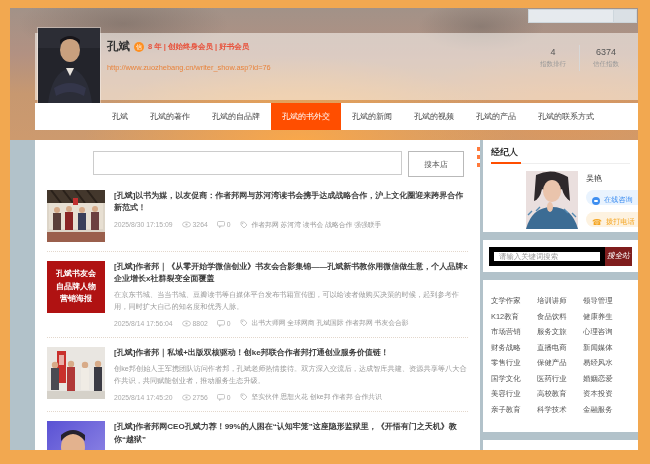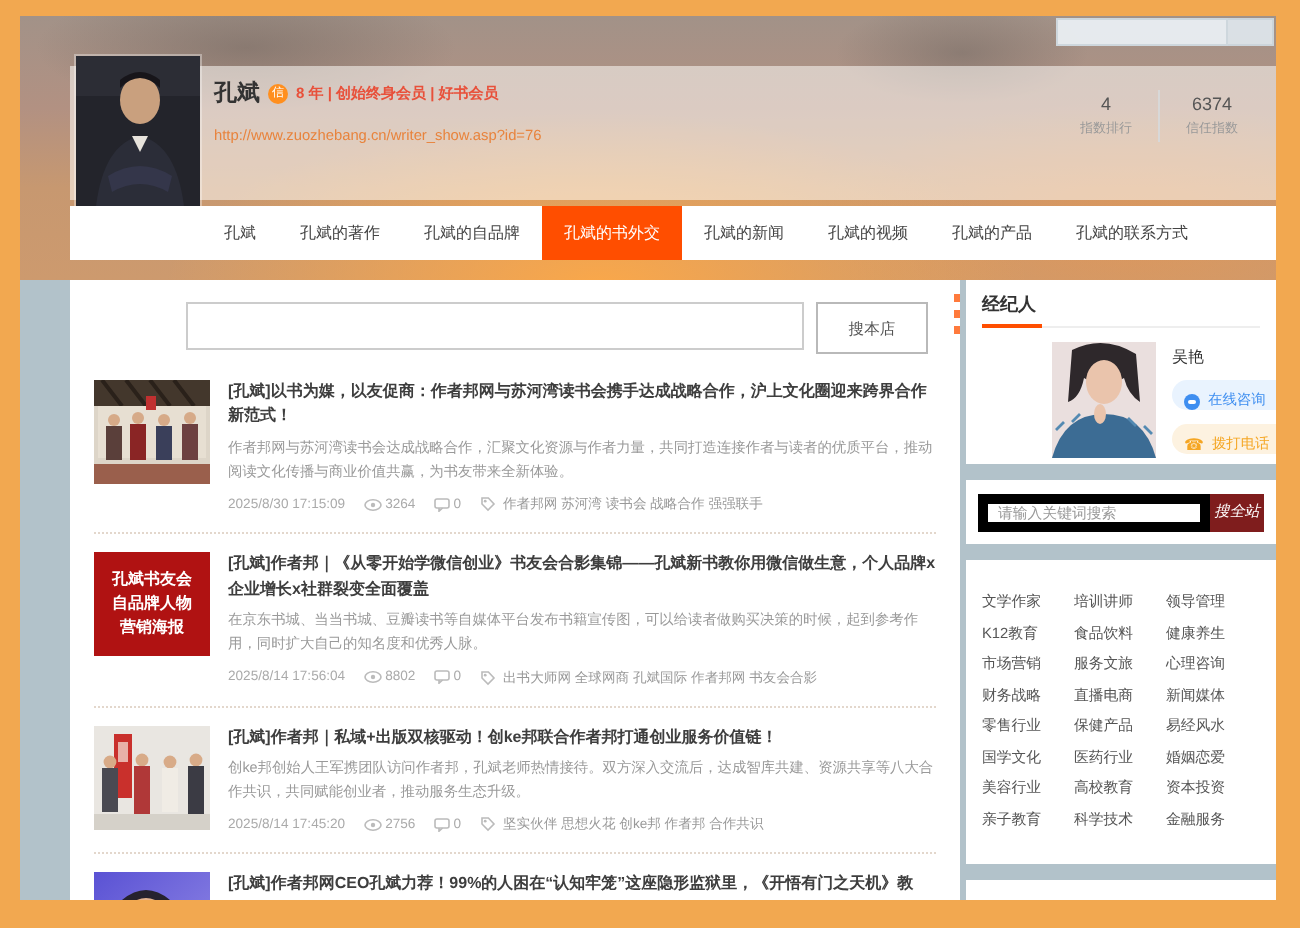--- a/index.html
+++ b/index.html
@@ -168,21 +168,20 @@
           <circle cx="35" cy="20" r="3" fill="#d6aa88"></circle>
             <rect x="31" y="23" width="8" height="17" fill="#3a3f5a"></rect>
           <circle cx="48" cy="19" r="3" fill="#d6aa88"></circle>
             <rect x="44" y="22" width="8" height="18" fill="#6d4040"></rect>
           <rect x="26" y="8" width="5" height="7" fill="#c03030"></rect>
           <rect x="0" y="42" width="58" height="10" fill="#9a5f4c"></rect>
         </svg>
       </div>
       <div class="art-body">
         <div class="art-title">[孔斌]以书为媒，以友促商：作者邦网与苏河湾读书会携手达成战略合作，沪上文化圈迎来跨界合作新范式！</div>
-        <div class="art-desc">作者邦网与苏河湾读书会达成战略合作，汇聚文化资源与作者力量，共同打造连接作者与读者的优质平台，推动阅读文化传播与商业价值共赢，为书友带来全新体验。</div>
         <div class="art-meta">
           <span>2025/8/30 17:15:09</span>
             <span class="sep"></span>
           <span class="mi">
               <svg width="9" height="7" viewBox="0 0 9 7">
                 <ellipse cx="4.5" cy="3.5" rx="4" ry="2.6" fill="none" stroke="#bbb" stroke-width="0.8"></ellipse>
                 <circle cx="4.5" cy="3.5" r="1.1" fill="#bbb"></circle>
               </svg>
             </span>
           <span>3264</span>

